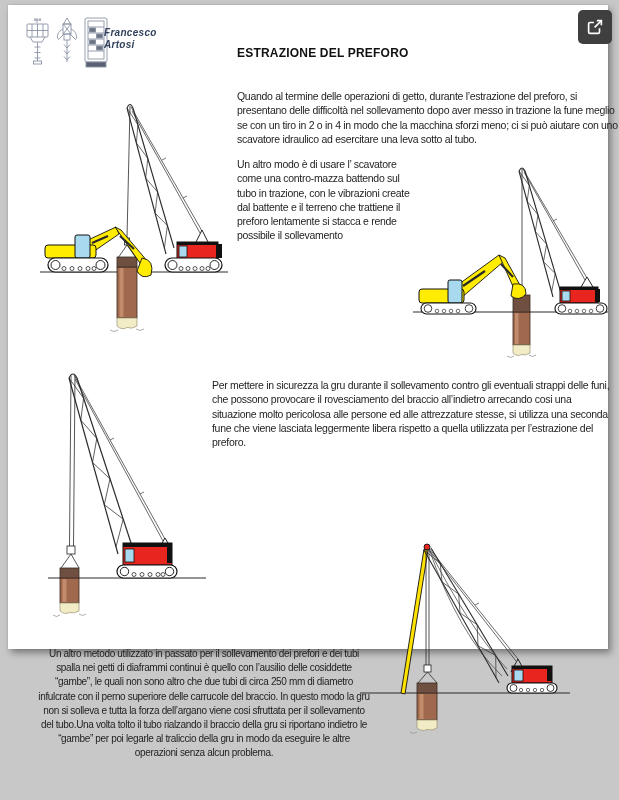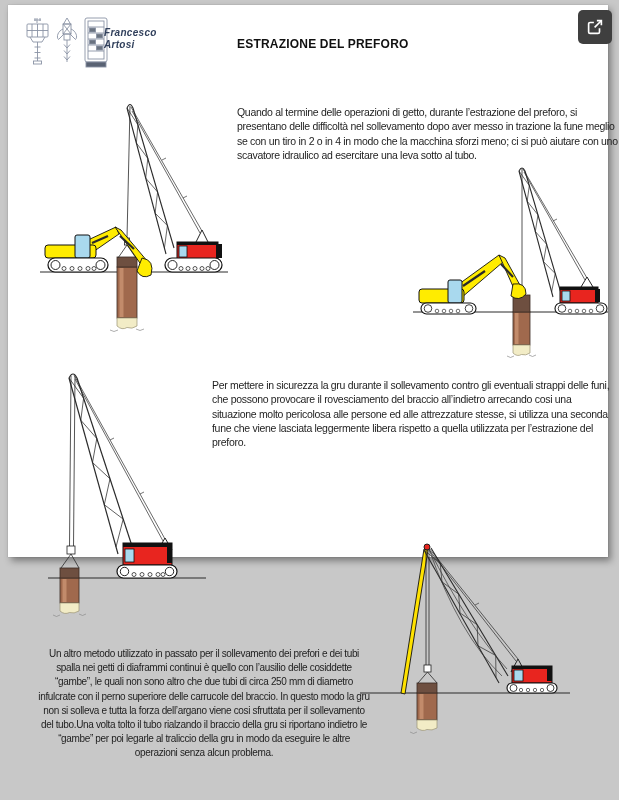--- a/index.html
+++ b/index.html
@@ -3,21 +3,21 @@
 <meta charset="utf-8">
 <style>
   html,body{margin:0;padding:0;}
   body{
     width:619px;height:800px;overflow:hidden;
     background:var(--window-gray,#c8c8c8);
     font-family:"Liberation Sans",sans-serif;
     position:relative;
   }
   .page{
-    position:absolute;left:8px;top:5px;width:600px;height:552px;
+    position:absolute;left:8px;top:5px;width:600px;height:644px;
     background:var(--paper-white,#ffffff);
     box-shadow:3px 4px 7px rgba(0,0,0,.38), 0 0 1px rgba(0,0,0,.25);
   }
   .abs{position:absolute;}
   .para{
     color:#1e1e1e;font-size:10.5px;line-height:14.3px;letter-spacing:-0.3px;
     margin:0;
   }
   .para-small{font-size:10px;line-height:14.2px;letter-spacing:-0.35px;text-align:center;}
   .title{
@@ -70,24 +70,25 @@
         <rect x="2" y="45" width="20" height="5" fill="#596273"></rect>
       </g>
     </g>
   </svg>
 
   <div class="abs author" style="left:96px;top:22px">
     <div>Francesco</div>
     <div>Artosi</div>
   </div>
 
-  <h1 class="abs title" style="left:229px;top:32px">ESTRAZIONE DEL PREFORO</h1>
-
-  <p class="abs para" style="left:229px;top:100px;width:382px">Quando al termine delle operazioni di getto, durante l’estrazione del preforo, si presentano delle difficoltà nel sollevamento dopo aver messo in trazione la fune meglio se con un tiro in 2 o in 4 in modo che la macchina sforzi meno; ci si può aiutare con uno scavatore idraulico ad esercitare una leva sotto al tubo.</p>
-
+  <h1 class="abs title" style="left:229px;top:41px">ESTRAZIONE DEL PREFORO</h1>
+
+  <p class="abs para" style="left:229px;top:84px;width:382px">Quando al termine delle operazioni di getto, durante l’estrazione del preforo, si presentano delle difficoltà nel sollevamento dopo aver messo in trazione la fune meglio se con un tiro in 2 o in 4 in modo che la macchina sforzi meno; ci si può aiutare con uno scavatore idraulico ad esercitare una leva sotto al tubo.</p>
+
+  <p class="abs para" style="left:229px;top:152px;width:178px">Un altro modo è di usare l’ scavatore come una contro-mazza battendo sul tubo in trazione, con le vibrazioni create dal battente e il terreno che trattiene il preforo lentamente si stacca e rende possibile il sollevamento</p>
 
   <p class="abs para" style="left:204px;top:373px;width:400px">Per mettere in sicurezza la gru durante il sollevamento contro gli eventuali strappi delle funi, che possono provocare il rovesciamento del braccio all’indietro arrecando cosi una situazione molto pericolosa alle persone ed alle attrezzature stesse, si utilizza una seconda fune che viene lasciata leggermente libera rispetto a quella utilizzata per l’estrazione del preforo.</p>
 
   <p class="abs para para-small" style="left:30px;top:642px;width:332px">Un altro metodo utilizzato in passato per il sollevamento dei prefori e dei tubi spalla nei getti di diaframmi continui è quello con l’ausilio delle cosiddette “gambe”, le quali non sono altro che due tubi di circa 250 mm di diametro infulcrate con il perno superiore delle carrucole del braccio. In questo modo la gru non si solleva e tutta la forza dell’argano viene cosi sfruttata per il sollevamento del tubo.Una volta tolto il tubo rialzando il braccio della gru si riportano indietro le “gambe” per poi legarle al traliccio della gru in modo da eseguire le altre operazioni senza alcun problema.</p>
 
   <svg class="abs illus" style="left:30px;top:95px" width="190" height="235" viewBox="0 0 190 235">
     <line x1="2" y1="172" x2="190" y2="172" stroke="#666" stroke-width="1"></line>
 
     <g stroke="#3a2c24" stroke-width="0.8">
       <rect x="79" y="167" width="20" height="51" fill="var(--tube-brown)"></rect>

